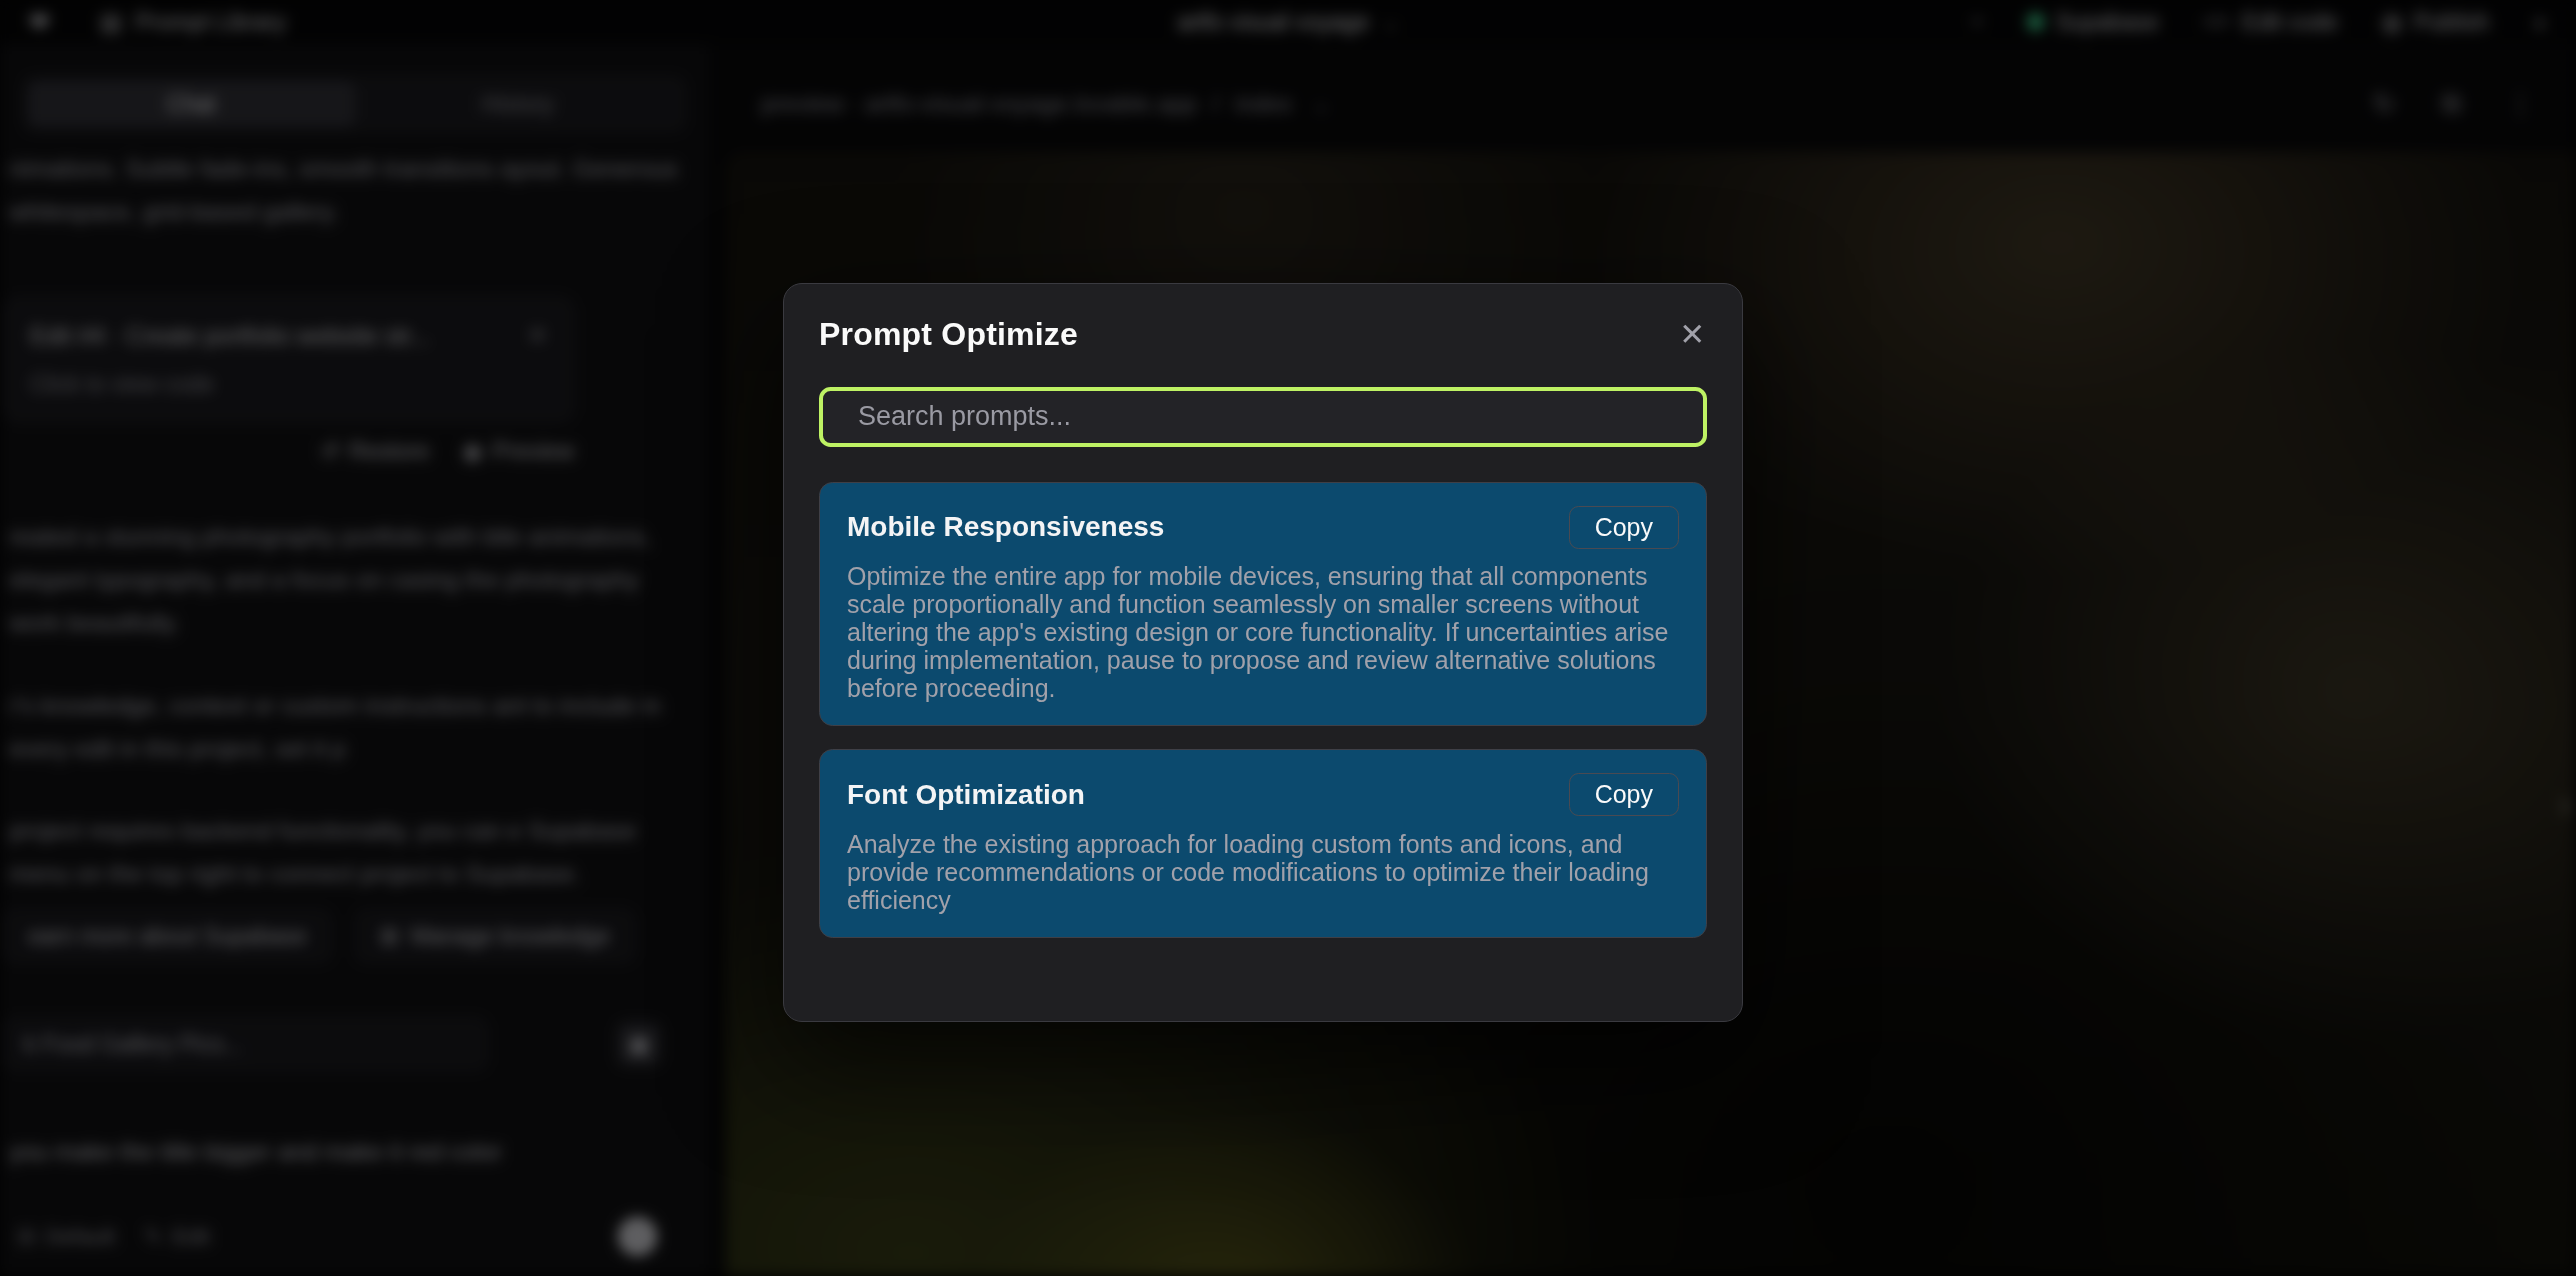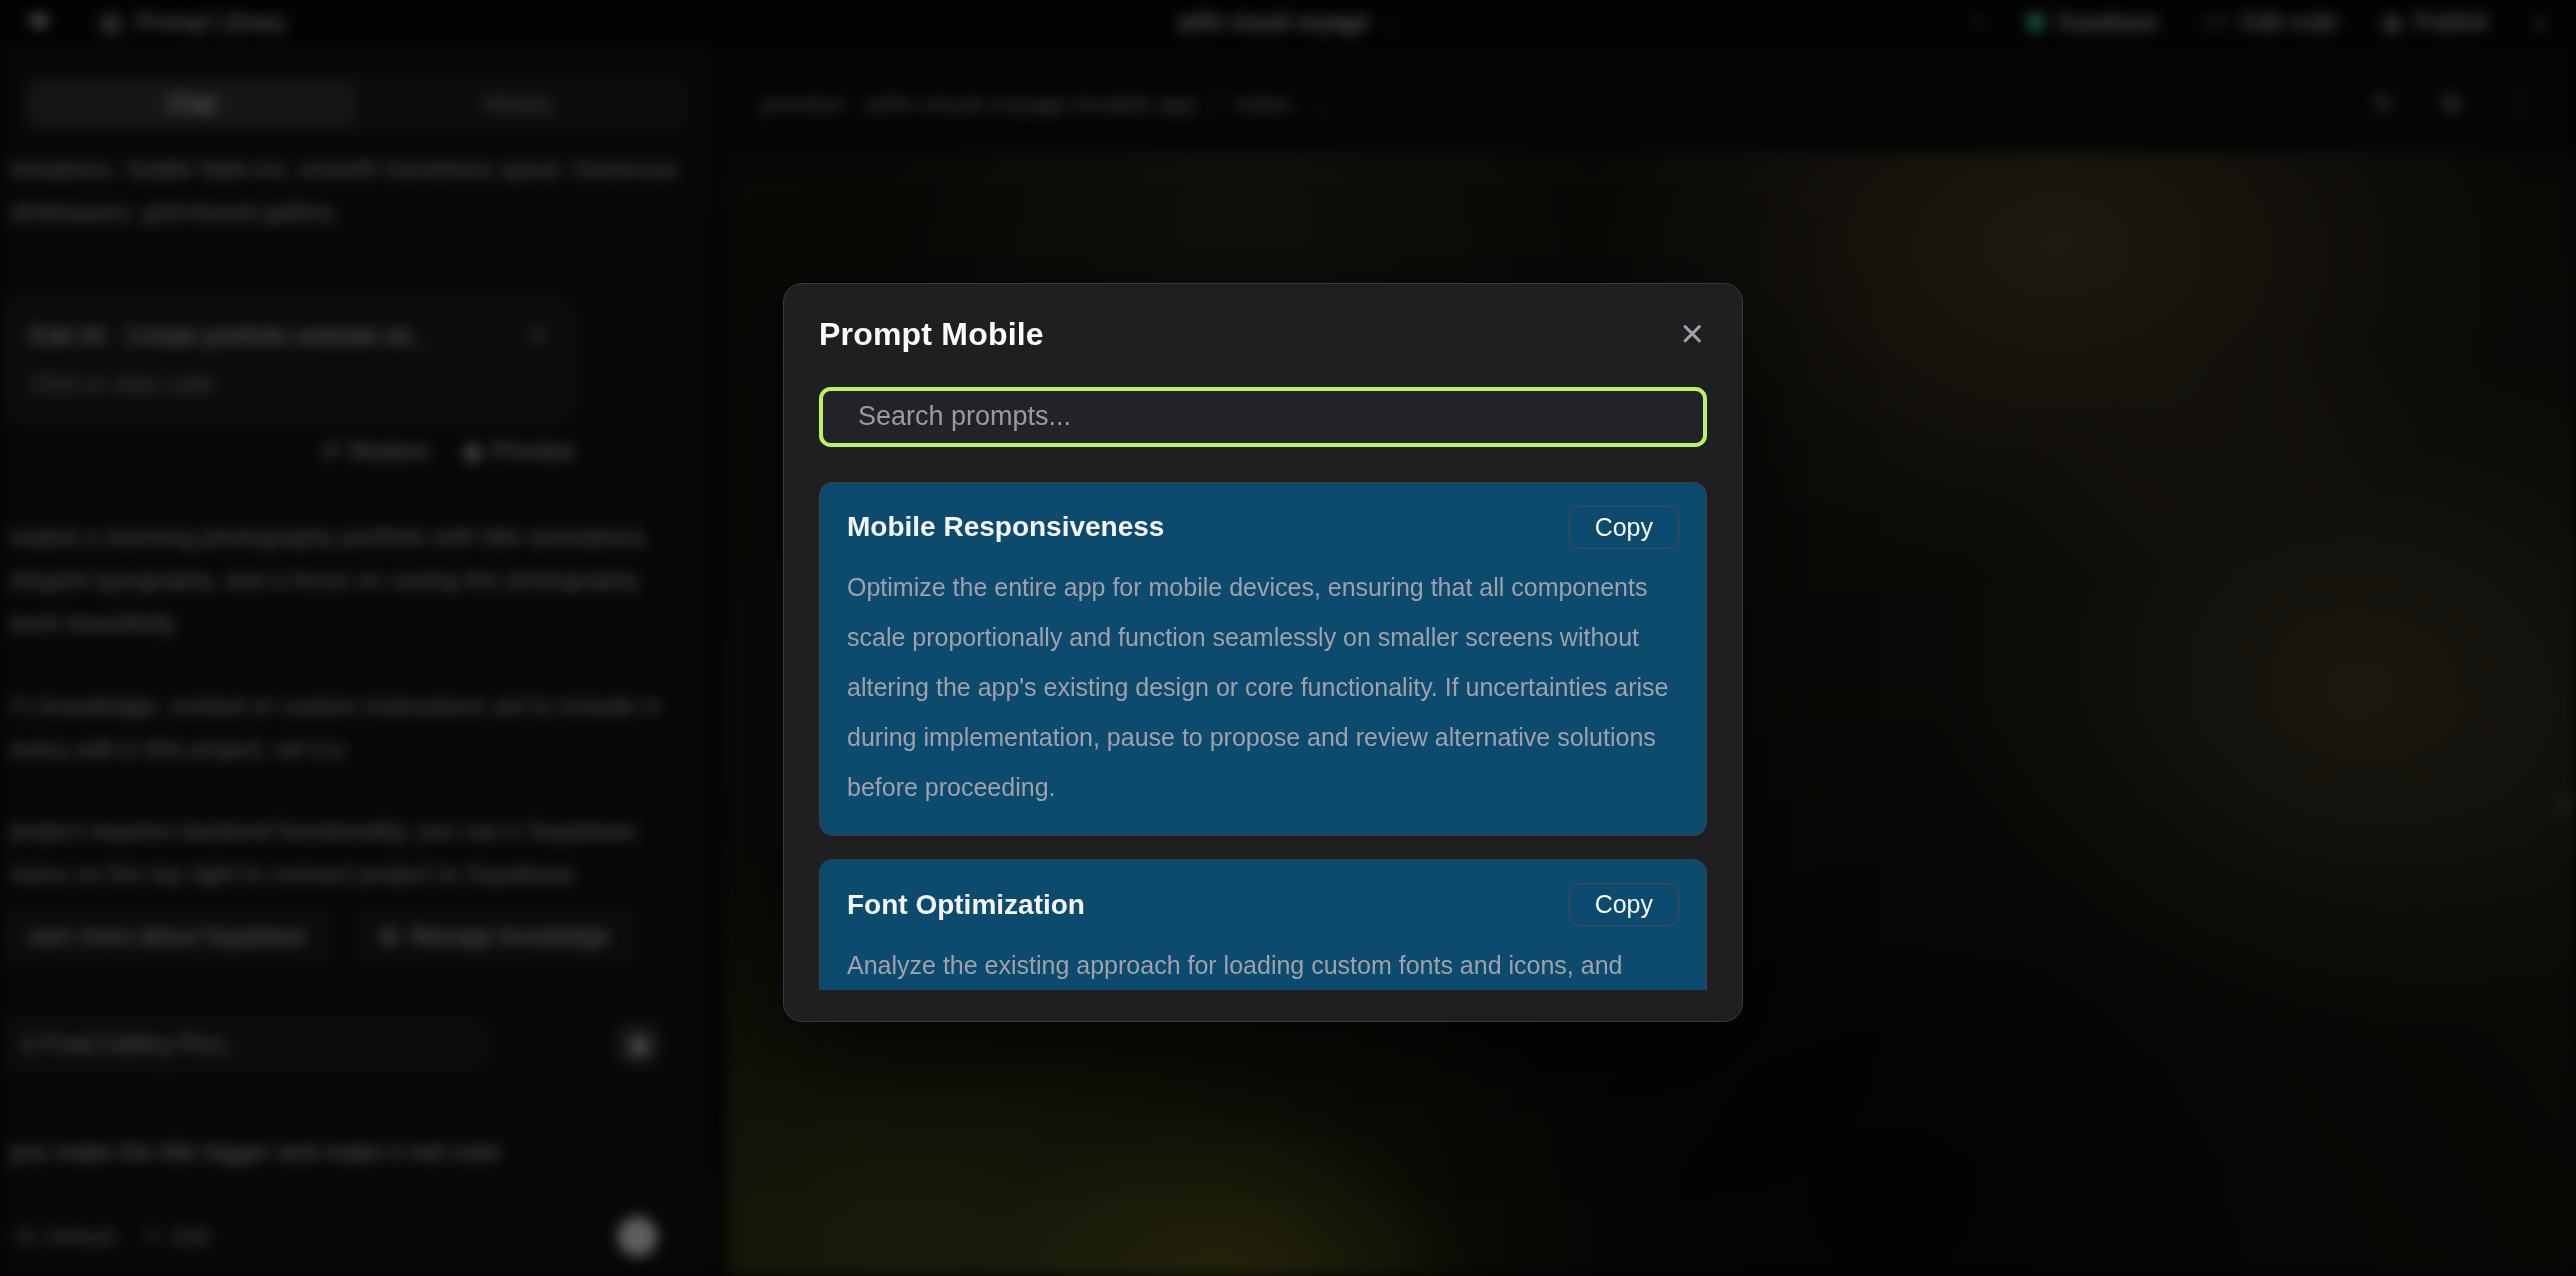--- a/index.html
+++ b/index.html
@@ -84,21 +84,21 @@
   .search { margin-top:33px; width:100%; height:60px; border-radius:11.6px; border:4px solid #bef264;
             background:#232327; color:#e4e4e7; font-size:27px; padding:0 35px; outline:none; }
   .search::placeholder { color:#9a9aa3; }
   .prompt-list { margin-top:35px; display:flex; flex-direction:column; gap:23px; height:512px; overflow:hidden; }
   .prompt-card { flex-shrink:0; border:1px solid #3f3f46; background:#0c4a6e; border-radius:13.5px;
                  padding:23px 27px; }
   .pc-head { display:flex; justify-content:space-between; align-items:center; }
   .pc-title { font-size:28px; font-weight:700; color:#f4f4f5; }
   .copy-btn { font-size:25px; color:#fafafa; background:transparent; border:1px solid #4a4a52;
               border-radius:9.6px; padding:6px 25px; cursor:pointer; }
-  .pc-desc { margin-top:13.5px; font-size:25px; line-height:50px; color:#a1a1aa; }
+  .pc-desc { margin-top:13.5px; font-size:25px; line-height:28px; color:#a1a1aa; }
 </style>
 </head>
 <body>
 
 <div class="stage">
 
   <div class="backdrop">
 
     <header class="topbar">
       <div class="tb-left">
@@ -211,21 +211,21 @@
       <div class="preview-canvas">
         <span class="edge-chevron">›</span>
       </div>
     </main>
   </div>
 
   <div class="overlay"></div>
 
   <div class="modal">
     <div class="modal-head">
-      <h2 class="modal-title">Prompt Mobile</h2>
+      <h2 class="modal-title">Prompt Optimize</h2>
       <button class="modal-close">✕</button>
     </div>
 
     <input class="search" placeholder="Search prompts..." style="">
 
     <div class="prompt-list">
 
       <div class="prompt-card">
         <div class="pc-head">
           <div class="pc-title">Mobile Responsiveness</div>

